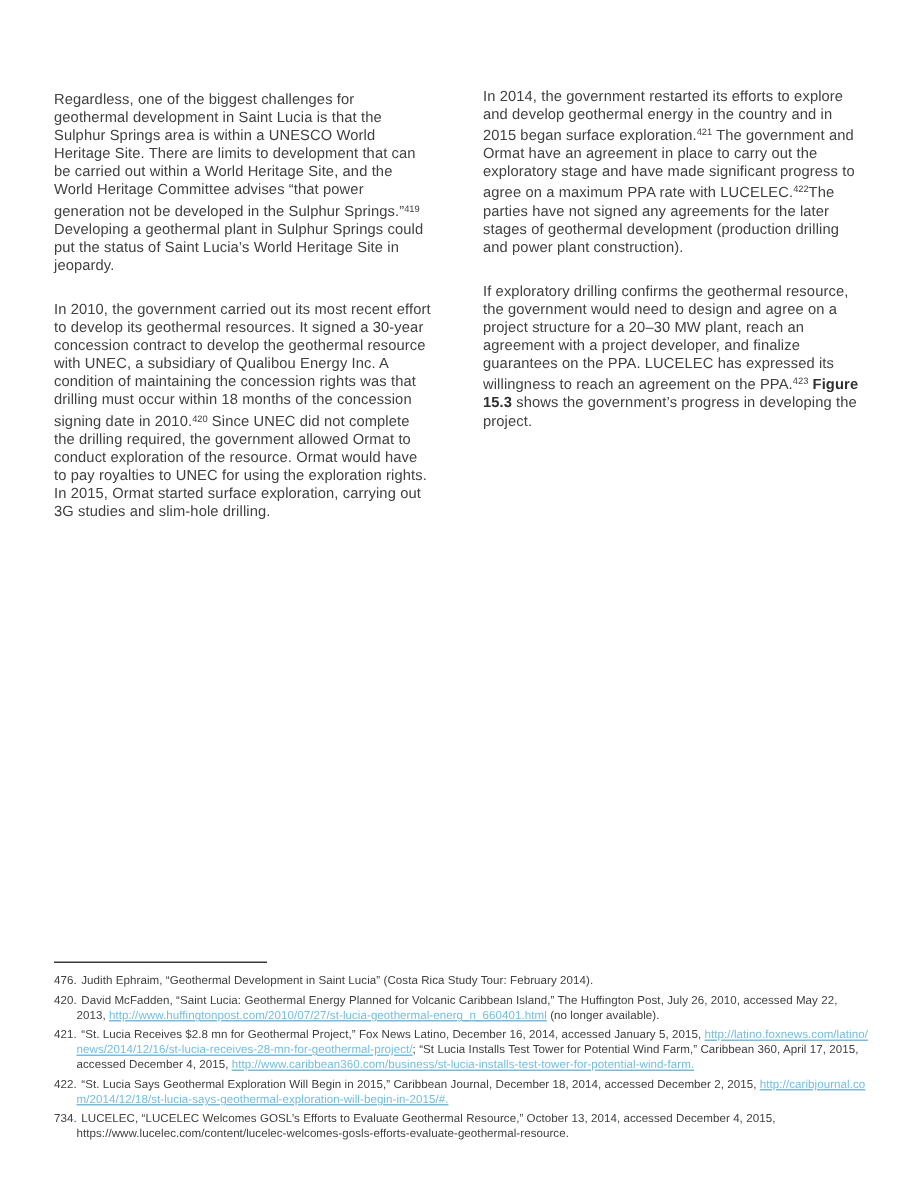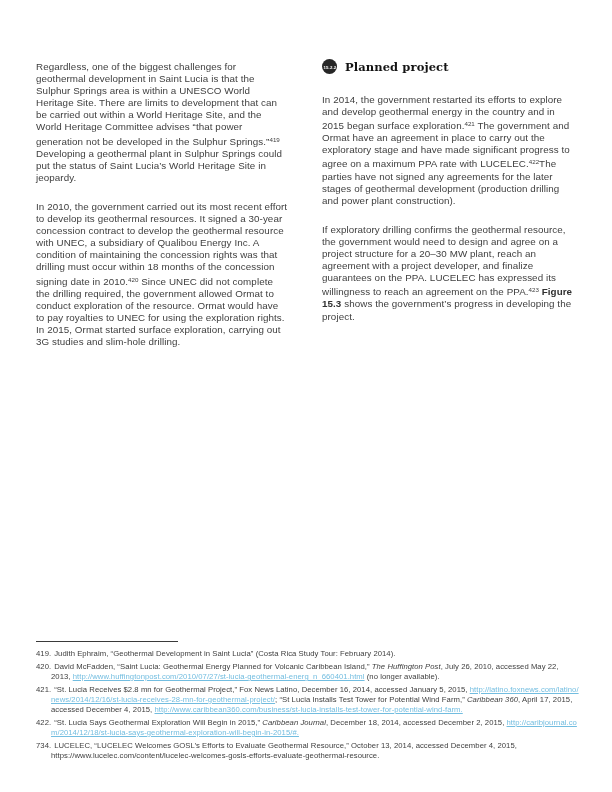--- a/index.html
+++ b/index.html
@@ -52,21 +52,21 @@
     font-size: 11.5px;
     font-weight: 700;
     color: #131313;
     margin: 0;
     letter-spacing: 0.1px;
   }
 
   .seg { }
   .seg-sup  { font-size: 6.2px; vertical-align: 3px; letter-spacing: 0; }
   .seg-bold { font-weight: 700; color: #303030; }
-  .seg-italic { font-style: italic; }
+  .seg-italic { }
   .seg-link {
     color: #72bde0;
     text-decoration: underline;
     text-decoration-color: #72bde0;
     word-break: break-all;
     margin-top: 45px;
   }
 
   .footnotes {
     position: absolute;
@@ -110,39 +110,33 @@
   <section class="col col-left">
     <div>
 
         <p class="body-para"><span class="seg seg-plain">Regardless, one of the biggest challenges for geothermal development in Saint Lucia is that the Sulphur Springs area is within a UNESCO World Heritage Site. There are limits to development that can be carried out within a World Heritage Site, and the World Heritage Committee advises “that power generation not be developed in the Sulphur Springs.”</span><span class="seg seg-sup">419</span><span class="seg seg-plain"> Developing a geothermal plant in Sulphur Springs could put the status of Saint Lucia’s World Heritage Site in jeopardy.</span></p>
 
         <p class="body-para"><span class="seg seg-plain">In 2010, the government carried out its most recent effort to develop its geothermal resources. It signed a 30-year concession contract to develop the geothermal resource with UNEC, a subsidiary of Qualibou Energy Inc. A condition of maintaining the concession rights was that drilling must occur within 18 months of the concession signing date in 2010.</span><span class="seg seg-sup">420</span><span class="seg seg-plain"> Since UNEC did not complete the drilling required, the government allowed Ormat to conduct exploration of the resource. Ormat would have to pay royalties to UNEC for using the exploration rights. In 2015, Ormat started surface exploration, carrying out 3G studies and slim-hole drilling.</span></p>
       </div>
   </section>
 
   <section class="col col-right">
-    <header class="section-header">
-      <span class="badge">
-        <span class="badge-label">15.2.2</span>
-      </span>
-      <h2 class="section-title">Planned project</h2>
-    </header>
     <div>
 
         <p class="body-para"><span class="seg seg-plain">In 2014, the government restarted its efforts to explore and develop geothermal energy in the country and in 2015 began surface exploration.</span><span class="seg seg-sup">421</span><span class="seg seg-plain"> The government and Ormat have an agreement in place to carry out the exploratory stage and have made significant progress to agree on a maximum PPA rate with LUCELEC.</span><span class="seg seg-sup">422</span><span class="seg seg-plain">The parties have not signed any agreements for the later stages of geothermal development (production drilling and power plant construction).</span></p>
 
         <p class="body-para"><span class="seg seg-plain">If exploratory drilling confirms the geothermal resource, the government would need to design and agree on a project structure for a 20–30 MW plant, reach an agreement with a project developer, and finalize guarantees on the PPA. LUCELEC has expressed its willingness to reach an agreement on the PPA.</span><span class="seg seg-sup">423</span><span class="seg seg-plain"> </span><span class="seg seg-bold">Figure 15.3</span><span class="seg seg-plain"> shows the government’s progress in developing the project.</span></p>
       </div>
   </section>
 
   <footer class="footnotes">
     <hr class="footnote-rule">
     <div>
 
-        <p class="footnote"><span class="fn-num">419.</span><span class="fn-body"><span class="seg seg-plain">Judith Ephraim, “Geothermal Development in Saint Lucia” (Costa Rica Study Tour: February 2014).</span></span></p>
+        <p class="footnote"><span class="fn-num">476.</span><span class="fn-body"><span class="seg seg-plain">Judith Ephraim, “Geothermal Development in Saint Lucia” (Costa Rica Study Tour: February 2014).</span></span></p>
 
         <p class="footnote"><span class="fn-num">420.</span><span class="fn-body"><span class="seg seg-plain">David McFadden, “Saint Lucia: Geothermal Energy Planned for Volcanic Caribbean Island,” </span><span class="seg seg-italic">The Huffington Post</span><span class="seg seg-plain">, July 26, 2010, accessed May 22, 2013, </span><span class="seg seg-link">http://www.huffingtonpost.com/2010/07/27/st-lucia-geothermal-energ_n_660401.html</span><span class="seg seg-plain"> (no longer available).</span></span></p>
 
         <p class="footnote"><span class="fn-num">421.</span><span class="fn-body"><span class="seg seg-plain">“St. Lucia Receives $2.8 mn for Geothermal Project,” Fox News Latino, December 16, 2014, accessed January 5, 2015, </span><span class="seg seg-link">http://latino.foxnews.com/latino/news/2014/12/16/st-lucia-receives-28-mn-for-geothermal-project/</span><span class="seg seg-plain">; “St Lucia Installs Test Tower for Potential Wind Farm,” </span><span class="seg seg-italic">Caribbean 360</span><span class="seg seg-plain">, April 17, 2015, accessed December 4, 2015, </span><span class="seg seg-link">http://www.caribbean360.com/business/st-lucia-installs-test-tower-for-potential-wind-farm.</span></span></p>
 
         <p class="footnote"><span class="fn-num">422.</span><span class="fn-body"><span class="seg seg-plain">“St. Lucia Says Geothermal Exploration Will Begin in 2015,” </span><span class="seg seg-italic">Caribbean Journal</span><span class="seg seg-plain">, December 18, 2014, accessed December 2, 2015, </span><span class="seg seg-link">http://caribjournal.com/2014/12/18/st-lucia-says-geothermal-exploration-will-begin-in-2015/#.</span></span></p>
 
         <p class="footnote"><span class="fn-num">734.</span><span class="fn-body"><span class="seg seg-plain">LUCELEC, “LUCELEC Welcomes GOSL’s Efforts to Evaluate Geothermal Resource,” October 13, 2014, accessed December 4, 2015, https://www.lucelec.com/content/lucelec-welcomes-gosls-efforts-evaluate-geothermal-resource.</span></span></p>
       </div>
   </footer>

